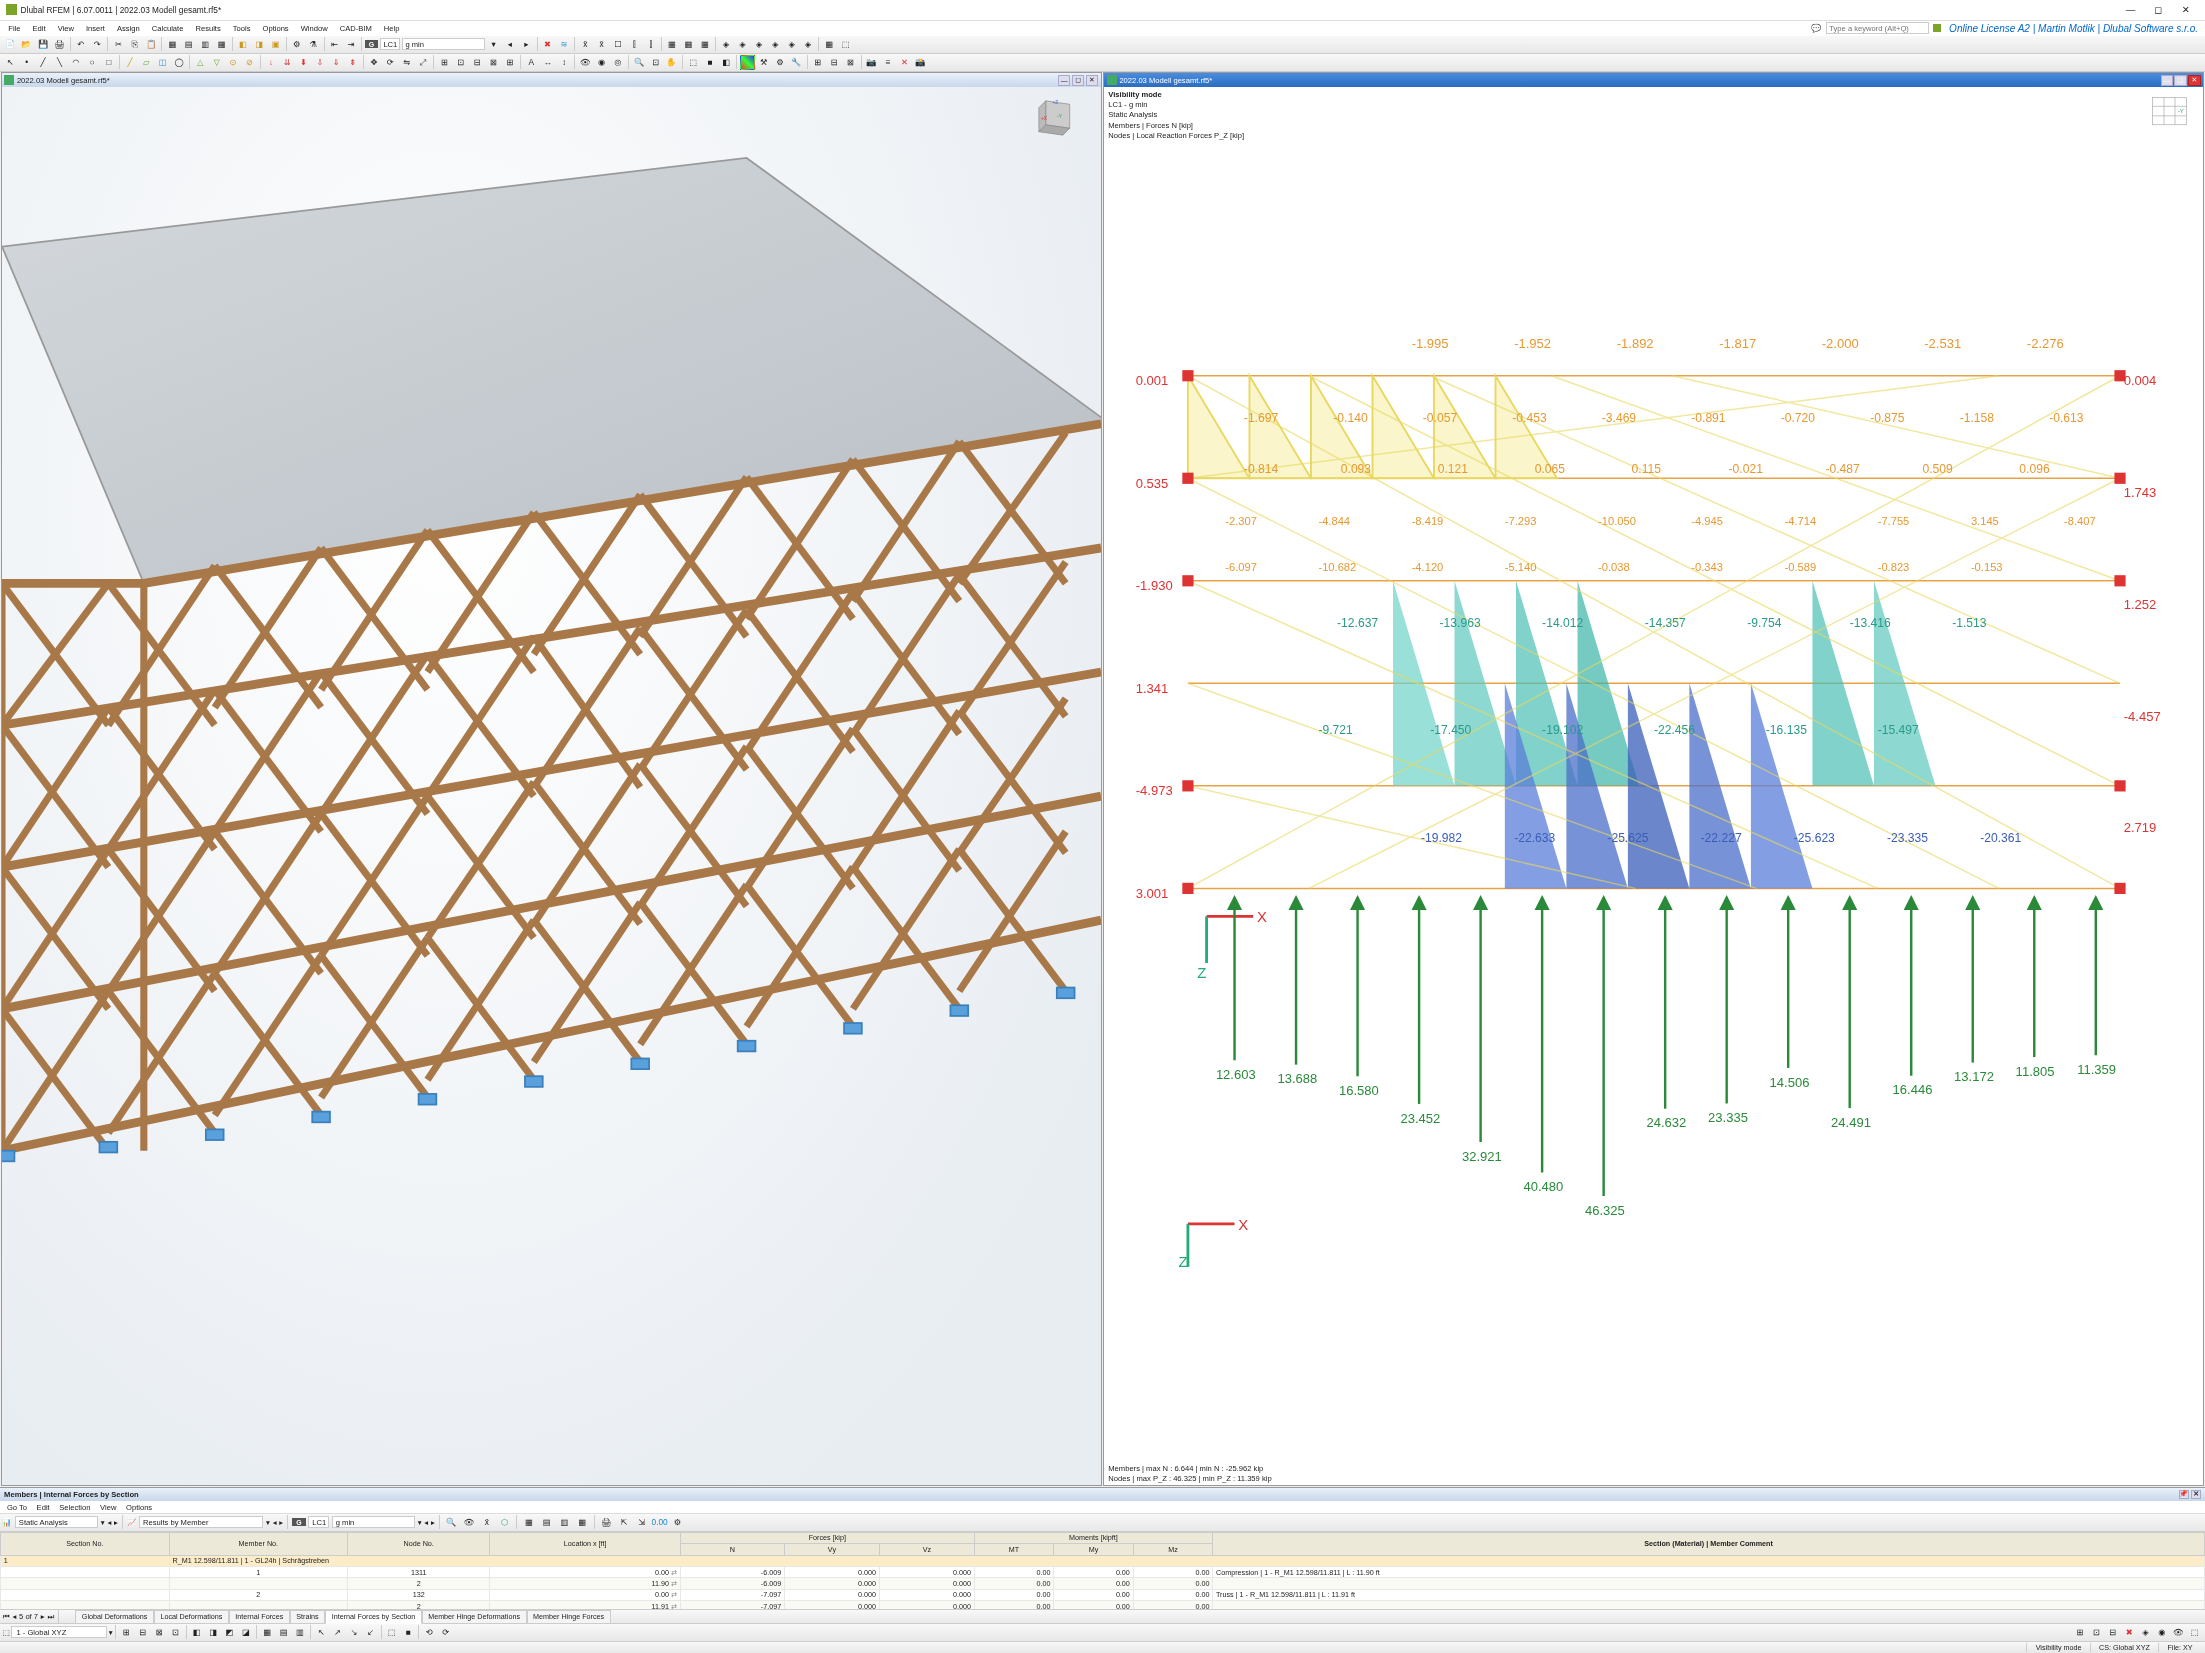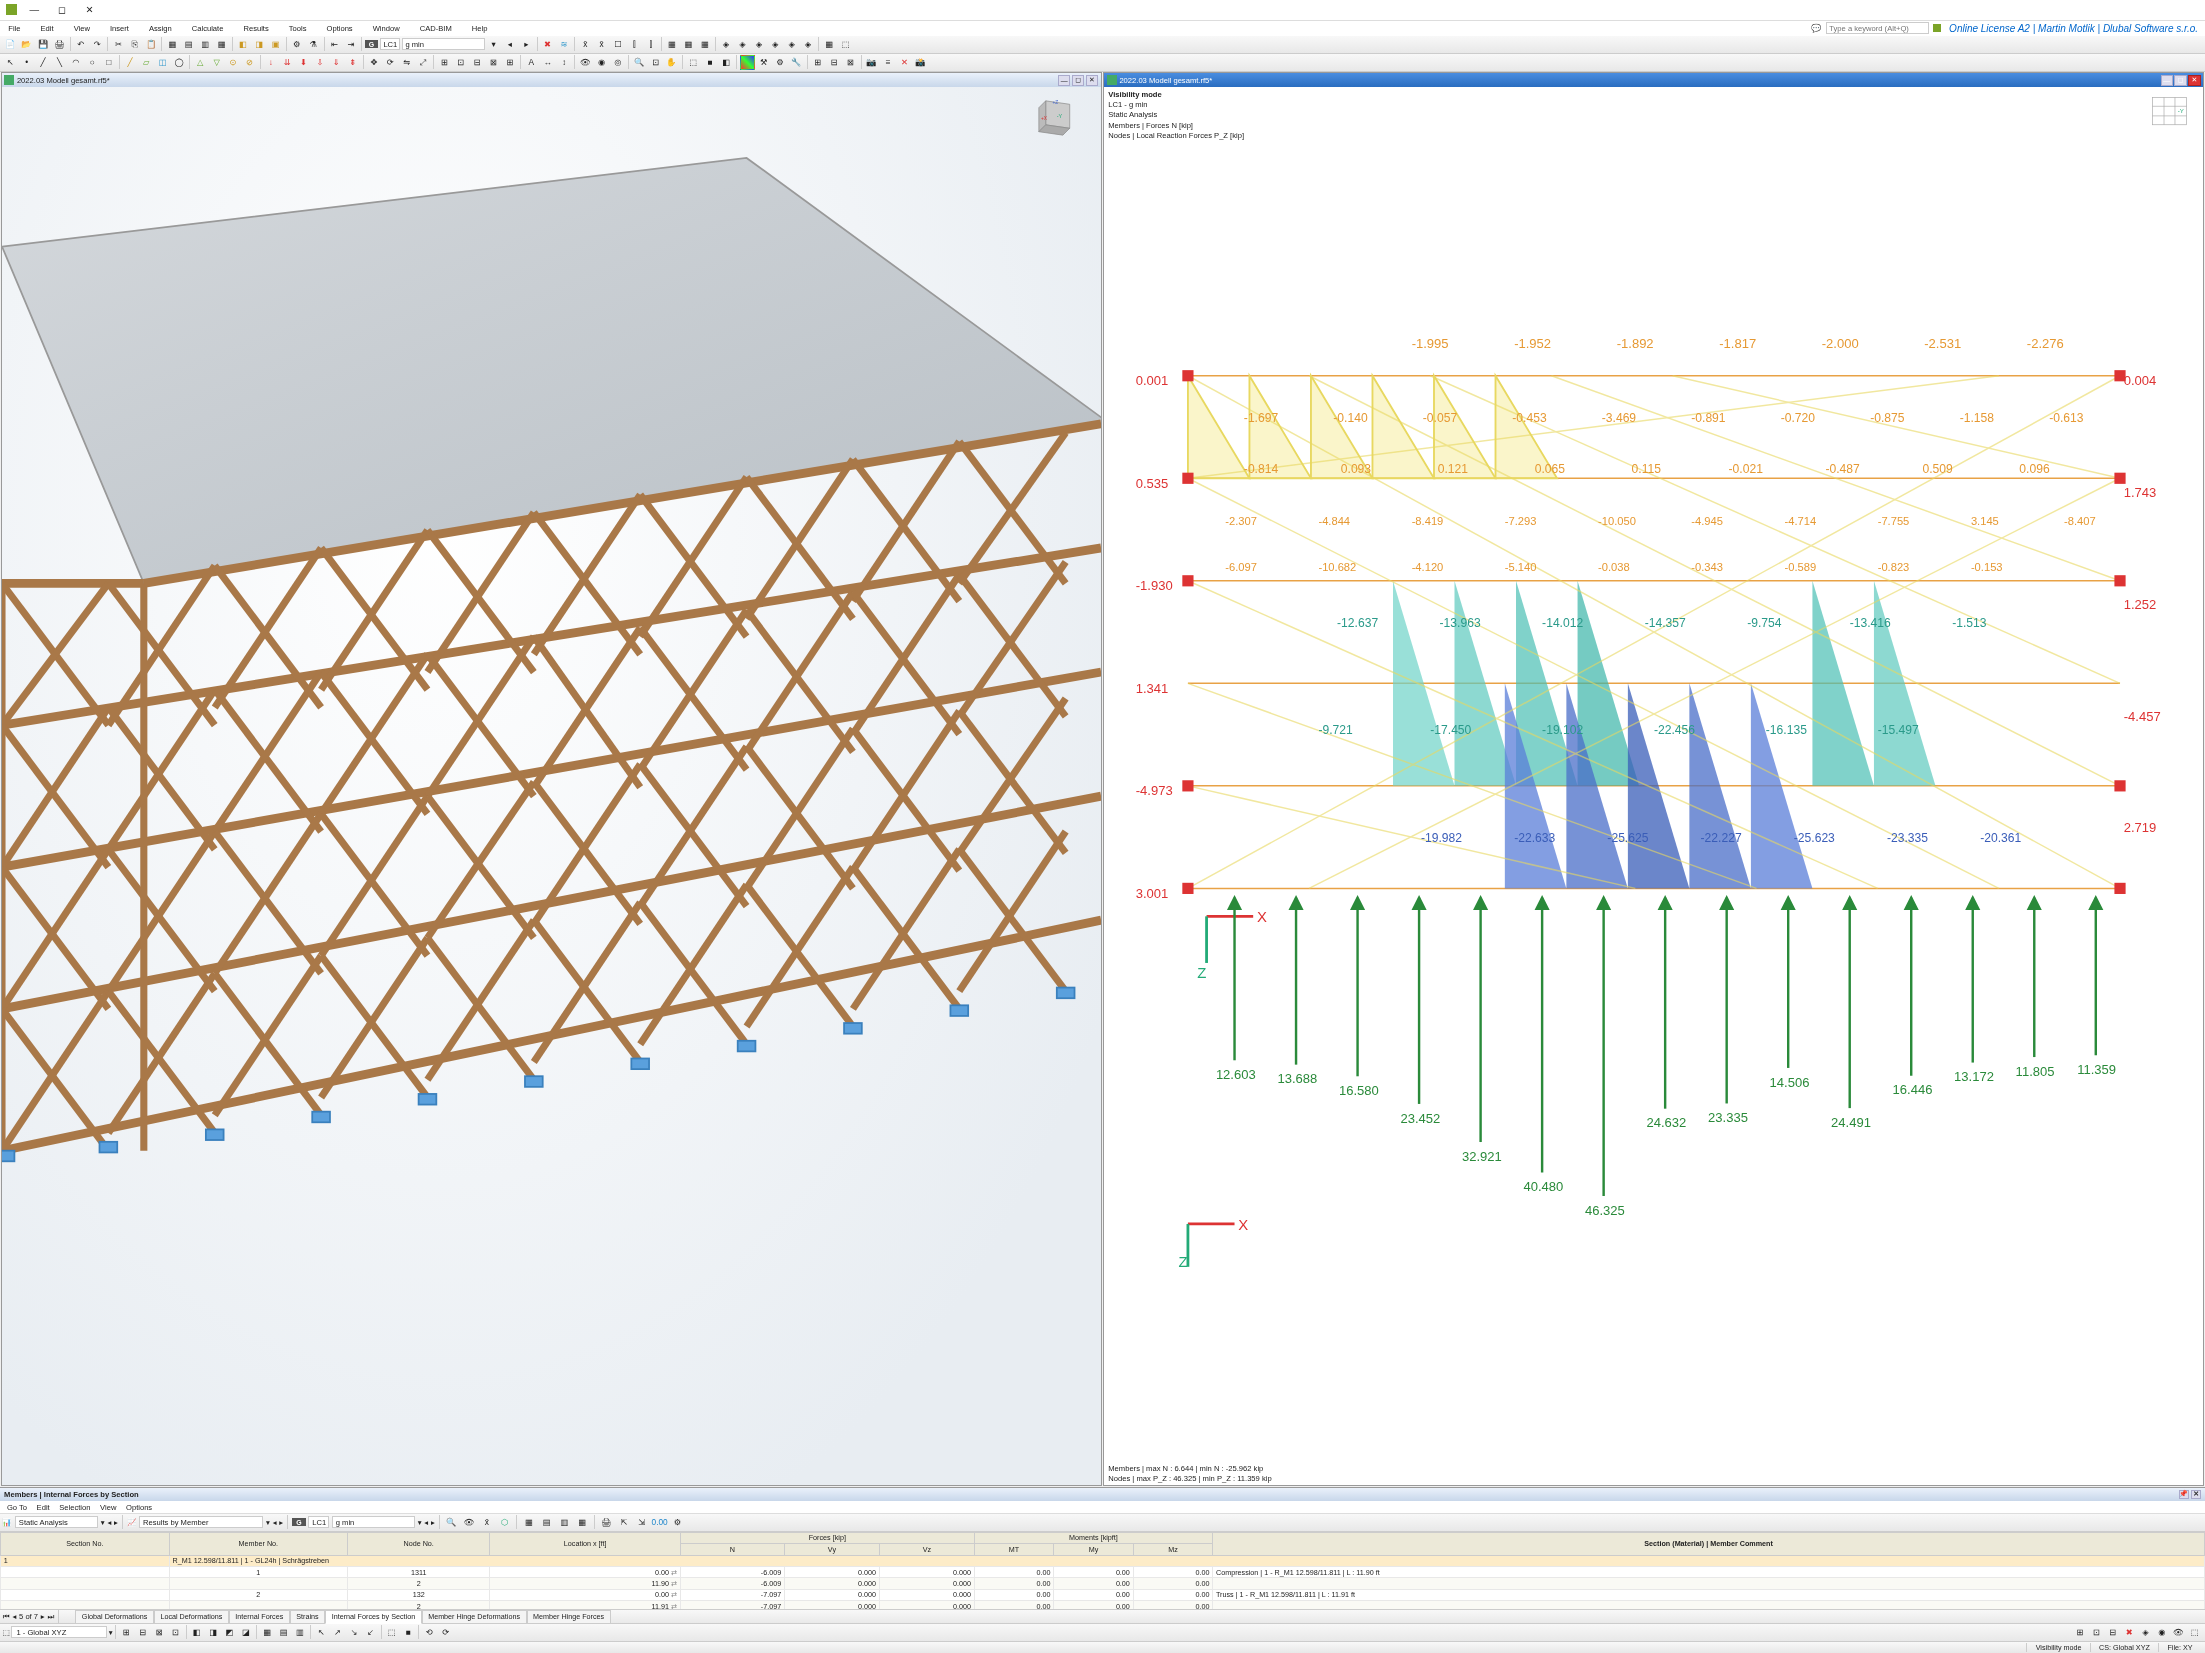--- a/index.html
+++ b/index.html
@@ -1,21 +1,21 @@
 <!DOCTYPE html>
 <html style="font-size:11px"><head>
 <meta charset="utf-8">
 <style>
 * { box-sizing: border-box; margin: 0; padding: 0; font-family: "Segoe UI", Tahoma, sans-serif; }
 body { background: #f0f0f0; font-size: 7.6px; color: #222; overflow: hidden; }
 .titlebar { height: 20.7px; background: #fff; display: flex; align-items: center; padding: 0 5.5px; border-bottom: 0.7px solid #ddd; }
 .titlebar .icon { width: 11px; height: 11px; background: #7ba428; margin-right: 4.1px; }
 .titlebar .title { flex: 1; font-size: 8.3px; }
 .titlebar .winbtn { width: 27.6px; height: 19.3px; display: flex; align-items: center; justify-content: center; font-size: 9.6px; }
-.menubar { height: 15px; background: #fff; display: flex; align-items: center; padding: 0 2.8px; gap: 9px; }
+.menubar { height: 15px; background: #fff; display: flex; align-items: center; padding: 0 2.8px; gap: 1px; }
 .menubar .mitem { padding: 1.4px 5.5px; font-size: 7.6px; cursor: default; }
 .menubar .search { margin-left: auto; display: flex; align-items: center; gap: 4.1px; }
 .menubar .search input { border: 0.7px solid #ccc; padding: 0.7px 2.8px; width: 103px; font-size: 7.6px; }
 .menubar .rlabel { font-size: 10px; color: #0066cc; padding: 0 4.1px; font-style: italic; }
 .toolbar { height: 18px; background: linear-gradient(#f8f8f8,#e8e8e8); border-bottom: 0.7px solid #ccc; display: flex; align-items: center; padding: 0 2.8px; gap: 1.4px; overflow: hidden; }
 .tbtn { width: 15px; height: 15px; display: flex; align-items: center; justify-content: center; border: 0.7px solid transparent; font-size: 8.3px; cursor: default; }
 .tsep { width: 0.7px; height: 13.8px; background: #ccc; margin: 0 1.4px; }
 .tbadge { background: #555; color: #fff; padding: 0.7px 4.1px; font-size: 6.9px; font-weight: bold;}
 .tfield { border: 0.7px solid #ccc; padding: 0.7px 2.8px; font-size: 7.6px; background:#fff; }
 .workspace { display: flex; height: calc(100vh - 20.7px - 15px - 18px - 18px - 18px - 136px - 12.4px); }
@@ -62,20 +62,21 @@
 .bottombar { height: 18px; background: linear-gradient(#f8f8f8,#e8e8e8); border-top: 0.7px solid #ccc; display:flex; align-items:center; padding:0 2.8px; gap:1.4px;}
 .bottombar .bfield { border:0.7px solid #ccc; padding:0.7px 4.1px; background:#fff; font-size:7.6px;}
 .truss3d { position:absolute; inset:0; }
 .msg-icon { color:#999; font-size:8.3px;}
 </style>
 </head>
 <body>
 
 <div class="titlebar">
   <div class="icon"></div>
+  <div class="title">Dlubal RFEM | 6.07.0011 | 2022.03 Modell gesamt.rf5*</div>
   <div class="winbtn">—</div>
   <div class="winbtn">◻</div>
   <div class="winbtn close">✕</div>
 </div>
 
 <div class="menubar">
   <span class="mitem">File</span>
   <span class="mitem">Edit</span>
   <span class="mitem">View</span>
   <span class="mitem">Insert</span>

